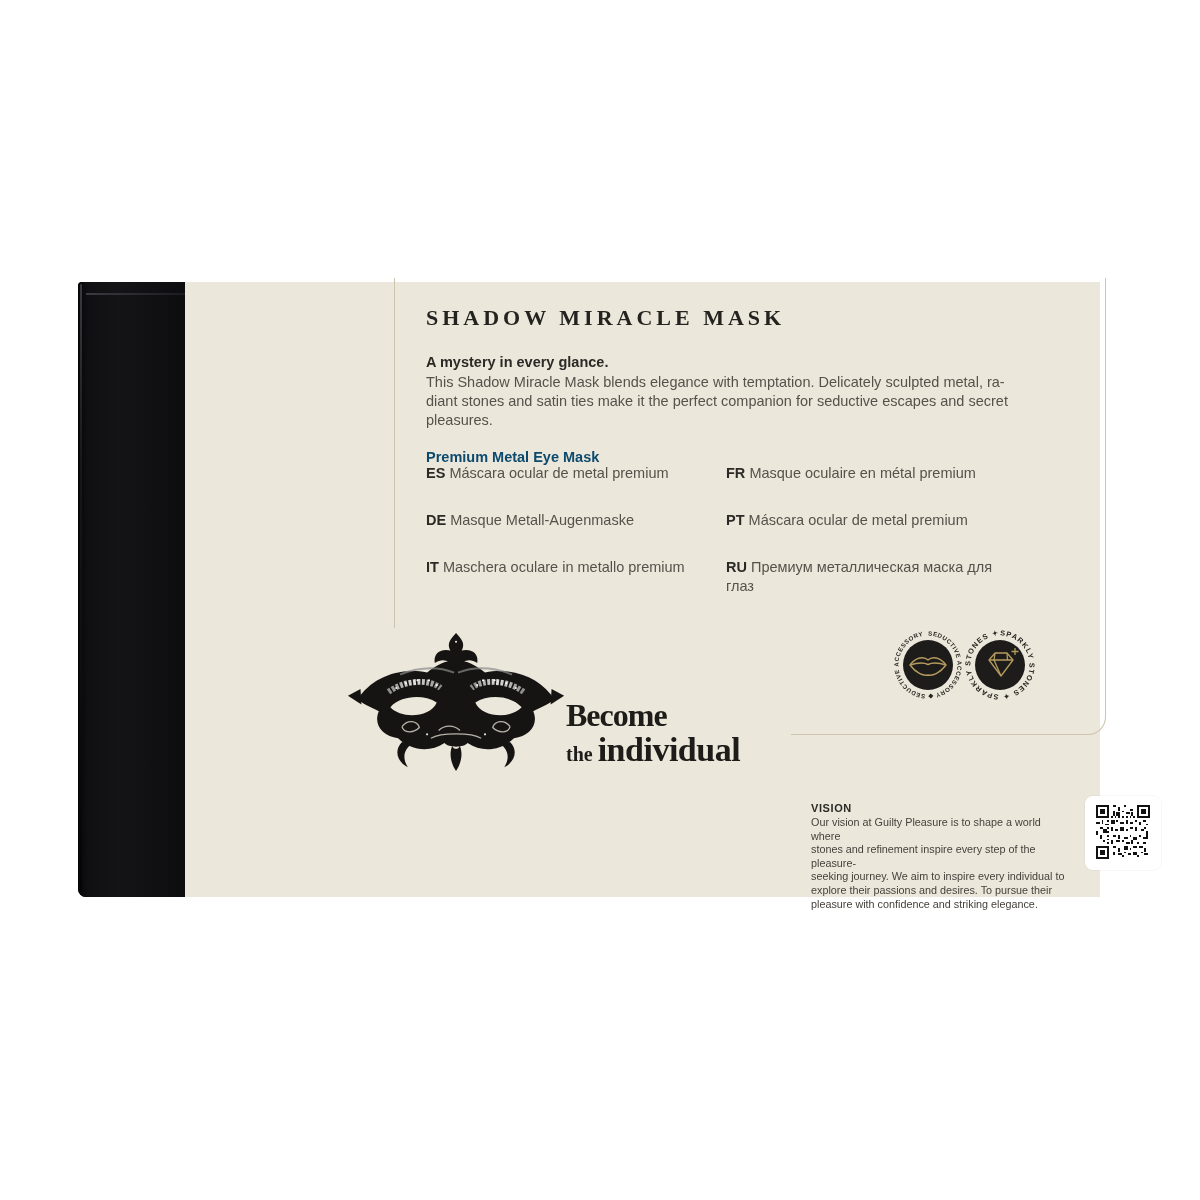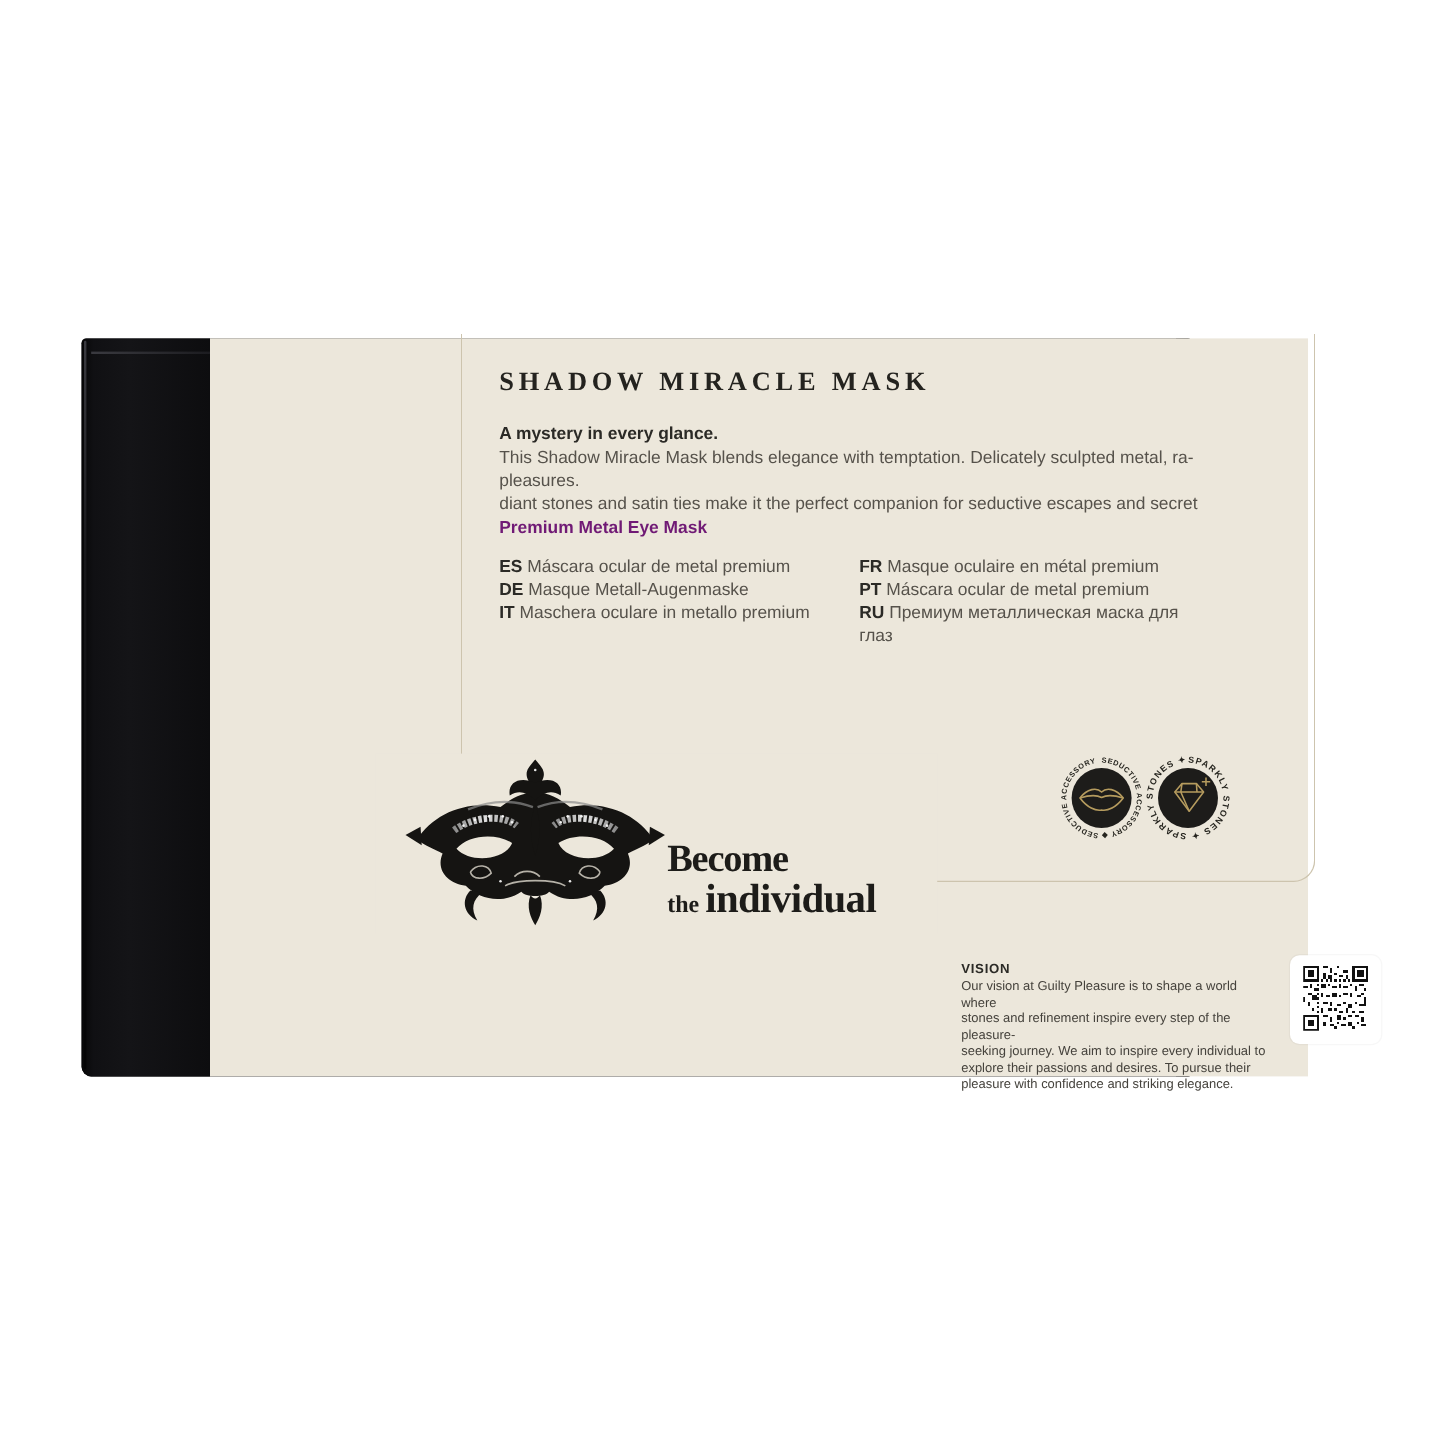--- a/index.html
+++ b/index.html
@@ -1,20 +1,20 @@
 <!DOCTYPE html>
 <html><head>
 <meta charset="utf-8">
 <style>
   * { margin:0; padding:0; box-sizing:border-box; }
   html,body { width:1200px; height:1200px; background:#ffffff; font-family:"Liberation Sans", sans-serif; }
   #canvas { position:relative; width:1200px; height:1200px; background:#ffffff; overflow:hidden; }
 
   
-  .box { position:absolute; left:68px; top:282px; width:925px; height:615px;
+  .box { position:absolute; left:78px; top:282px; width:925px; height:615px;
          background:#0e0e10; border-radius:4px 3px 3px 8px; }
   .box-left-panel { position:absolute; left:0; top:0; width:107px; height:100%;
          background:linear-gradient(90deg,#060607 0,#101013 10px,#141417 40px,#0d0d0f 100%);
          border-radius:4px 0 0 8px; }
   .box-left-panel::before { content:""; position:absolute; left:8px; right:0; top:11px; height:2px;
          background:linear-gradient(90deg,#3a3a40,#1c1c20); }
   .box-left-panel::after { content:""; position:absolute; left:2px; top:2px; bottom:6px; width:2px;
          background:linear-gradient(180deg,#3a3a40,#17171a 30%,#040405); border-radius:2px; }
   .box-right-strip { position:absolute; right:0; top:0; width:13px; height:100%;
          background:linear-gradient(90deg,#2a2a2e 0,#0a0a0c 55%,#000 100%);
@@ -24,24 +24,24 @@
   
   .deco-frame { position:absolute; left:209px; top:-4px; width:712px; height:457px;
          border:1px solid #cdc4ae; border-top:none; border-radius:0 0 18px 18px; }
 
   
   .title { position:absolute; left:241px; top:23px; font-family:"Liberation Serif", serif;
          font-size:22px; font-weight:700; letter-spacing:4px; color:#24231f; }
 
   .intro { position:absolute; left:241px; top:71px; width:584px; font-size:14.5px; line-height:19px; color:#56524b; }
   .intro .tagline { font-weight:700; color:#2b2a26; margin-bottom:1px; }
-  .intro .subtitle { font-weight:700; color:#701a75; margin-top:1px; }
+  .intro .subtitle { font-weight:700; color:#0c4a6e; margin-top:18px; }
 
   .langs { position:absolute; left:241px; top:182px; display:grid;
-         grid-template-columns:300px 276px; row-gap:0; font-size:14.5px; line-height:19px; color:#56524b; }
+         grid-template-columns:300px 276px; row-gap:28px; font-size:14.5px; line-height:19px; color:#56524b; }
   .langs b { color:#2b2a26; }
 
   .hero { position:absolute; left:138px; top:346px; width:468px; height:150px; background:#ece7db; }
   .hero svg.mask { position:absolute; left:23px; top:2px; }
   .slogan { position:absolute; left:243px; top:64px; color:#1d1c19;
          font-family:"Liberation Serif", serif; font-weight:700; }
   .slogan .l1 { font-size:32px; line-height:46px; letter-spacing:-1px; }
   .slogan .l2 { display:flex; align-items:baseline; gap:5px; margin-top:-7px; }
   .slogan .small { font-size:20px; letter-spacing:0; }
   .slogan .big { font-size:34px; letter-spacing:-0.5px; }
@@ -69,22 +69,22 @@
     <div class="box-right-strip"></div>
 
     <div class="sleeve">
       <div class="deco-frame"></div>
 
       <div class="title">SHADOW MIRACLE MASK</div>
 
       <div class="intro">
         <div class="tagline">A mystery in every glance.</div>
         <div>This Shadow Miracle Mask blends elegance with temptation. Delicately sculpted metal, ra-</div>
+        <div>diant stones and satin ties make it the perfect companion for seductive escapes and secret</div>
         <div>pleasures.</div>
-        <div>diant stones and satin ties make it the perfect companion for seductive escapes and secret</div>
         <div class="subtitle">Premium Metal Eye Mask</div>
       </div>
 
       <div class="langs">
         <div><b>ES</b> <span>Máscara ocular de metal premium</span></div>
         <div><b>FR</b> <span>Masque oculaire en métal premium</span></div>
         <div><b>DE</b> <span>Masque Metall-Augenmaske</span></div>
         <div><b>PT</b> <span>Máscara ocular de metal premium</span></div>
         <div><b>IT</b> <span>Maschera oculare in metallo premium</span></div>
         <div><b>RU</b> <span>Премиум металлическая маска для глаз</span></div>

